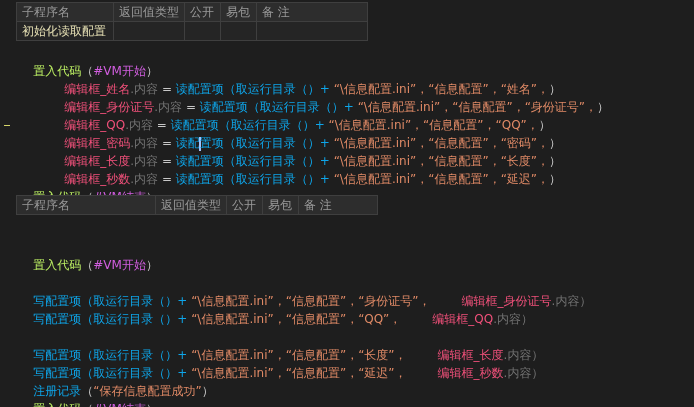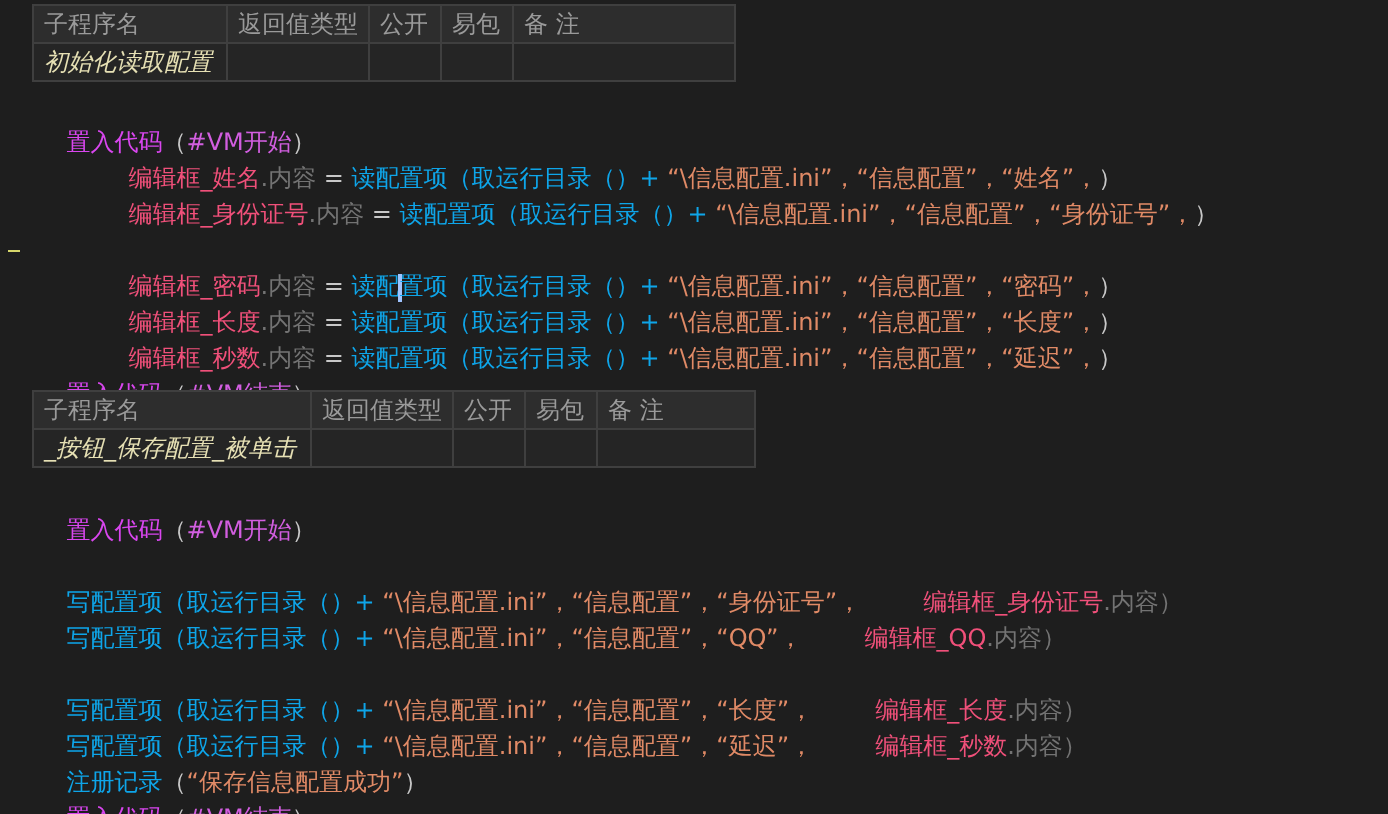--- a/index.html
+++ b/index.html
@@ -12,26 +12,26 @@
   .editor { position:absolute; left:0; top:0; width:694px; height:407px; }
   .hdr-table {
     position:absolute; left:16px; border-collapse:collapse;
     font-size:12px; background:#2a2a2a;
   }
   .hdr-table td {
     border:1px solid #3f3f3f; height:18px; padding:0 5px;
     white-space:nowrap; line-height:18px;margin-left:32px;
   }
   .hdr-table tr.head td { color:#9a9a9a; background:#2d2d2d; }
-  .hdr-table tr.body td { color:#e6e0b4; background:#252525;font-style:italic; }
+  .hdr-table tr.body td { color:#e6e0b4; background:#252525; }
   .line {
     position:absolute; left:18px; height:18px; line-height:18px;
     white-space:pre; font-size:12px;
   }
-  .kw { color:#d946ef; }      
+  .kw { color:#bef264; }      
   .fn { color:#0ea5e9; }      
   .var { color:#f0507a;margin-left:31px; }     
   .str { color:#e08a66; }     
   .macro { color:#d25ee0;text-align:right; }   
   .op { color:#c8c8c8; }
   .prop { color:#737373; }
   .cursor-mark {
     position:absolute; left:4px; width:6px; height:1px; background:#d6d66a;
   }
   .caret {
@@ -74,20 +74,23 @@
   </div>
 
   <div class="line" style="top:62px">
     <span class="var">编辑框_姓名</span><span class="prop">.内容</span><span class="op"> = </span><span class="fn">读配置项</span><span class="fn">（取运行目录（）+ </span><span class="str">“\信息配置.ini”，“信息配置”，“姓名”，</span><span class="op">）</span>
   </div>
 
   <div class="line" style="top:80px">
     <span class="var">编辑框_身份证号</span><span class="prop">.内容</span><span class="op"> = </span><span class="fn">读配置项</span><span class="fn">（取运行目录（）+ </span><span class="str">“\信息配置.ini”，“信息配置”，“身份证号”，</span><span class="op">）</span>
   </div>
 
+  <div class="line" style="top:98px">
+    <span class="var">编辑框_QQ</span><span class="prop">.内容</span><span class="op"> = </span><span class="fn">读配置项</span><span class="fn">（取运行目录（）+ </span><span class="str">“\信息配置.ini”，“信息配置”，“QQ”，</span><span class="op">）</span>
+  </div>
 
   <div class="cursor-mark" style="top:125px"></div>
   <div class="line" style="top:116px">
     <span class="var">编辑框_密码</span><span class="prop">.内容</span><span class="op"> = </span><span class="fn">读配</span><span class="caret"></span><span class="fn">置项</span><span class="fn">（取运行目录（）+ </span><span class="str">“\信息配置.ini”，“信息配置”，“密码”，</span><span class="op">）</span>
   </div>
 
   <div class="line" style="top:134px">
     <span class="var">编辑框_长度</span><span class="prop">.内容</span><span class="op"> = </span><span class="fn">读配置项</span><span class="fn">（取运行目录（）+ </span><span class="str">“\信息配置.ini”，“信息配置”，“长度”，</span><span class="op">）</span>
   </div>
 
@@ -100,27 +103,20 @@
   </div>
 
   <table class="hdr-table" style="top:195px;">
     <tbody>
         <tr class="head">
       <td style="width:128px">子程序名</td>
       <td style="width:60px">返回值类型</td>
       <td style="width:25px">公开</td>
       <td style="width:25px">易包</td>
       <td style="width:68px">备 注</td>
-    </tr>
-    <tr class="body">
-      <td>_按钮_保存配置_被单击</td>
-      <td></td>
-      <td></td>
-      <td></td>
-      <td></td>
     </tr>
   </tbody>
     </table>
 
   <div class="line" style="top:238px">
     <span class="kw">置入代码</span><span class="op">（</span><span class="macro">#VM开始</span><span class="op">）</span>
   </div>
 
   <div class="line" style="top:274px">
     <span class="fn">写配置项</span><span class="fn">（取运行目录（）+ </span><span class="str">“\信息配置.ini”，“信息配置”，“身份证号”，</span><span class="var">编辑框_身份证号</span><span class="prop">.内容）</span>

